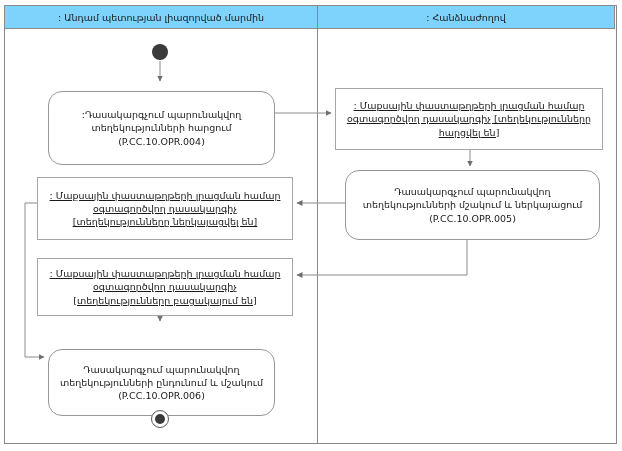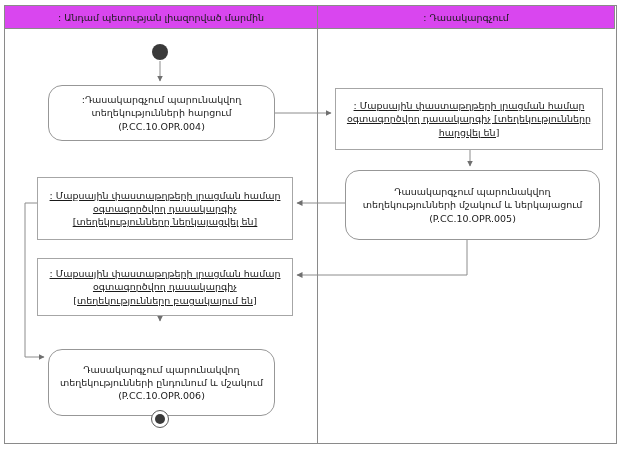--- a/index.html
+++ b/index.html
@@ -2,57 +2,57 @@
 <html><head>
 <meta charset="utf-8">
 <style>
   html,body{margin:0;padding:0;background:#fff;}
   #stage{
     position:relative;width:622px;height:451px;background:#ffffff;
     font-family:"DejaVu Sans","Liberation Sans",sans-serif;
     color:#1a1a1a;overflow:hidden;
   }
   .frame{position:absolute;left:4px;top:5px;width:611px;height:437px;border:1px solid #8a8a8a;}
-  .header-row{position:absolute;left:4px;top:5px;width:611px;height:24px;border:1px solid #8a8a8a;display:flex;box-sizing:border-box;background:#d946ef;}
+  .header-row{position:absolute;left:4px;top:5px;width:611px;height:24px;border:1px solid #8a8a8a;display:flex;box-sizing:border-box;background:#7dd3fc;}
   .header-cell{display:flex;align-items:center;justify-content:center;font-size:9.5px;}
   .header-cell.left{width:313px;border-right:1px solid #8a8a8a;box-sizing:border-box;}
   .header-cell.right{flex:1;}
   .lane-divider{position:absolute;left:317px;top:29px;width:1px;height:415px;background:#8a8a8a;}
   .node{
     position:absolute;display:flex;align-items:center;justify-content:center;
     text-align:center;font-size:9.5px;line-height:1.4;background:#ffffff;
     box-sizing:border-box;padding:3px 8px;
   }
   .activity{border:1px solid #979797;border-radius:14px;}
   .object{border:1px solid #a6a6a6;text-decoration:underline;}
   .start-node{position:absolute;left:152px;top:44px;width:16px;height:16px;border-radius:50%;background:#3a3a3a;}
   .final-node{position:absolute;left:151px;top:410px;width:16px;height:16px;border-radius:50%;border:1px solid #5a5a5a;display:flex;align-items:center;justify-content:center;background:#fff;}
   .final-node .dot{width:10px;height:10px;border-radius:50%;background:#3a3a3a;}
   svg.connectors{position:absolute;left:0;top:0;pointer-events:none;}
   
-  #box-l1{left:48px;top:85px;width:227px;height:56px;}
+  #box-l1{left:48px;top:91px;width:227px;height:74px;}
   #box-r1{left:335px;top:88px;width:268px;height:62px;}
   #box-r2{left:345px;top:170px;width:255px;height:70px;}
   #box-l2{left:37px;top:177px;width:256px;height:63px;}
   #box-l3{left:37px;top:258px;width:256px;height:58px;}
   #box-l4{left:48px;top:325px;width:227px;height:67px;margin-top:24px;}
 </style>
 </head>
 <body>
 
 <div id="stage">
 
   <div class="frame"></div>
 
   <div class="header-row">
     <div class="header-cell left">
       <span>: Անդամ պետության լիազորված մարմին</span>
     </div>
     <div class="header-cell right">
-      <span>: Դասակարգչում</span>
+      <span>: Հանձնաժողով</span>
     </div>
   </div>
 
   <div class="lane-divider"></div>
 
   <svg class="connectors" width="622" height="451">
     <defs>
       <marker id="arrow" markerWidth="7" markerHeight="7" refX="5.5" refY="3" orient="auto">
         <path d="M0,0 L6,3 L0,6 z" fill="#6f6f6f"></path>
       </marker>

